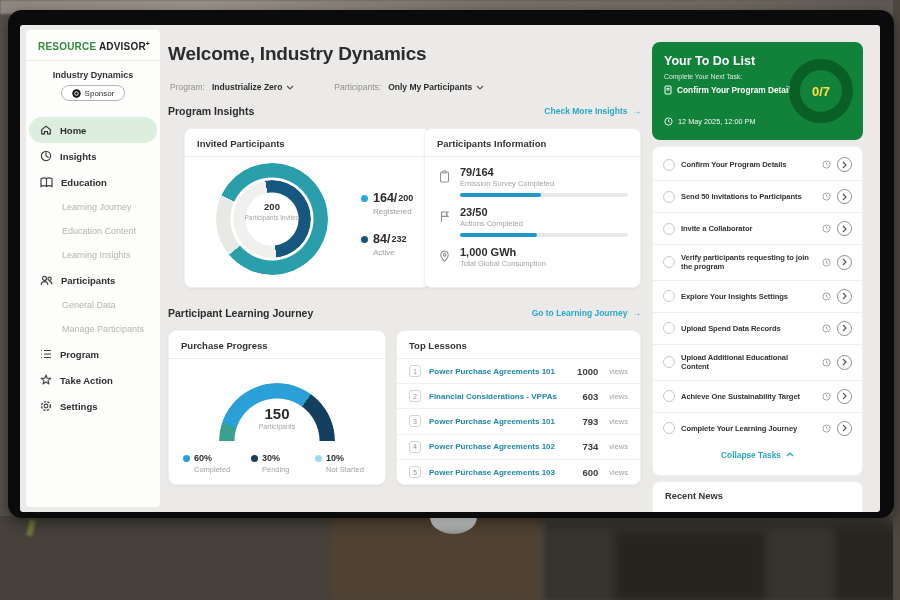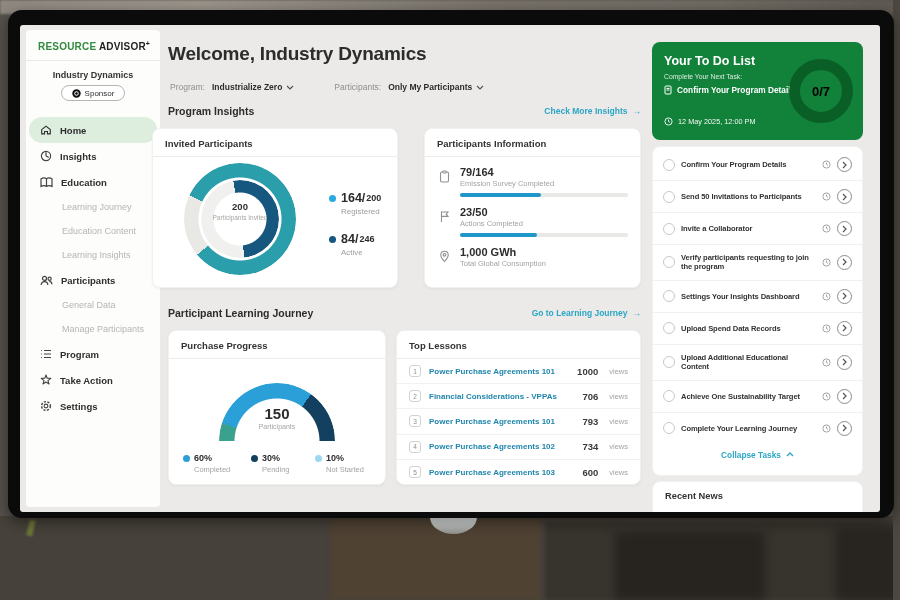--- a/index.html
+++ b/index.html
@@ -101,21 +101,21 @@
 
   
   .todo-head{left:632px;top:17px;width:211px;height:98px;border-radius:8px;background:#12813a;position:absolute;color:#fff;}
   .todo-head .inner{padding:12px 12px 0;}
   .todo-title{font-size:12.5px;font-weight:bold;}
   .todo-sub{font-size:6.8px;color:rgba(255,255,255,.85);margin-top:5px;}
   .todo-next{display:flex;align-items:center;gap:5px;font-size:8.3px;font-weight:bold;margin-top:5px;}
   .todo-due{display:flex;align-items:center;gap:5px;font-size:7.3px;margin-top:22px;color:rgba(255,255,255,.95);}
   .todo-ring{position:absolute;right:10px;top:17px;width:64px;height:64px;border-radius:50%;
     border:11px solid #0a5f27;display:flex;align-items:center;justify-content:center;
-    font-size:13px;font-weight:bold;color:#000000;}
+    font-size:13px;font-weight:bold;color:#fde047;}
   .todo-card{left:632px;top:121px;width:211px;height:330px;border-radius:8px;background:#fff;position:absolute;
     border:1px solid #f1f1ef;padding-top:2px;}
   .task-row{display:flex;align-items:center;gap:6px;padding:8px 10px;border-bottom:1px solid #f0f0ee;}
   .task-check{width:12px;height:12px;border:1.5px solid #c9c9c7;border-radius:50%;flex:0 0 auto;}
   .task-label{flex:1;font-size:7.6px;font-weight:bold;color:#333;line-height:1.25;letter-spacing:-.1px;}
   .task-clock{color:#9a9a98;flex:0 0 auto;}
   .task-go{width:15px;height:15px;border:1.2px solid #8d8d8b;border-radius:50%;color:#555;
     display:flex;align-items:center;justify-content:center;flex:0 0 auto;cursor:pointer;}
   .collapse{display:flex;align-items:center;justify-content:center;gap:5px;height:22px;
     font-size:8.3px;font-weight:bold;color:#2ba6c5;cursor:pointer;}
@@ -240,42 +240,42 @@
   </div>
 
   <div class="sect-row" style="top:80px;">
     <span class="sect-title">Program Insights</span>
     <span class="sect-link">
       <span>Check More Insights</span>
       <span>→</span>
     </span>
   </div>
 
-  <div class="card" style="left:132px;top:103px;width:246px;height:160px;">
+  <div class="card" style="left:164px;top:103px;width:246px;height:160px;">
     <div class="card-title">Invited Participants</div>
     <div class="donut-outer" style="background: conic-gradient(from 295deg, rgb(43, 158, 171) 0deg, rgb(43, 158, 171) 82%, rgb(232, 232, 229) 0deg);"></div>
     <div class="donut-inner" style="background: conic-gradient(from 350deg, rgb(21, 87, 126) 0deg, rgb(21, 87, 126) 51%, rgb(240, 240, 238) 0deg);"></div>
     <div class="donut-center">
       <div class="v">200</div>
       <div class="l">Participants Invited</div>
     </div>
     <div class="inv-legend">
       <div class="inv-entry">
         <div class="inv-val">
           <span class="dot" style="background: rgb(42, 169, 224);"></span>
           <span class="inv-big">164/</span>
           <span class="inv-small" style="margin-left:-4px;">200</span>
         </div>
         <div class="inv-label">Registered</div>
       </div>
       <div class="inv-entry">
         <div class="inv-val">
           <span class="dot" style="background: rgb(21, 87, 126);"></span>
           <span class="inv-big">84/</span>
-          <span class="inv-small" style="margin-left:-4px;">246</span>
+          <span class="inv-small" style="margin-left:-4px;">232</span>
         </div>
         <div class="inv-label">Active</div>
       </div>
     </div>
   </div>
 
   <div class="card" style="left:404px;top:103px;width:217px;height:160px;">
     <div class="card-title">Participants Information</div>
     <div class="stat-row">
       <span class="stat-icon"><svg width="11" height="13" viewBox="0 0 11 13" fill="none" stroke="currentColor" stroke-width="1.1">
@@ -359,21 +359,21 @@
     <div class="card-title">Top Lessons</div>
     <div class="lesson-row">
       <span class="chip">1</span>
       <span class="lesson-title">Power Purchase Agreements 101</span>
       <span class="lesson-count">1000</span>
       <span class="lesson-views">views</span>
     </div>
     <div class="lesson-row">
       <span class="chip">2</span>
       <span class="lesson-title">Financial Considerations - VPPAs</span>
-      <span class="lesson-count">706</span>
+      <span class="lesson-count">603</span>
       <span class="lesson-views">views</span>
     </div>
     <div class="lesson-row">
       <span class="chip">3</span>
       <span class="lesson-title">Power Purchase Agreements 101</span>
       <span class="lesson-count">793</span>
       <span class="lesson-views">views</span>
     </div>
     <div class="lesson-row">
       <span class="chip">4</span>
@@ -461,21 +461,21 @@
             <path d="M5 2.8 V5 L6.6 6"></path>
           </svg>
       <span class="task-go">
             <svg width="5" height="8" viewBox="0 0 5 8" fill="none" stroke="currentColor" stroke-width="1.2">
               <polyline points="1,1 4,4 1,7"></polyline>
             </svg>
           </span>
     </div>
     <div class="task-row">
       <span class="task-check"></span>
-      <span class="task-label">Settings Your Insights Dashboard</span>
+      <span class="task-label">Explore Your Insights Settings</span>
       <svg class="task-clock" width="9" height="9" viewBox="0 0 10 10" fill="none" stroke="currentColor" stroke-width="1">
             <circle cx="5" cy="5" r="4"></circle>
             <path d="M5 2.8 V5 L6.6 6"></path>
           </svg>
       <span class="task-go">
             <svg width="5" height="8" viewBox="0 0 5 8" fill="none" stroke="currentColor" stroke-width="1.2">
               <polyline points="1,1 4,4 1,7"></polyline>
             </svg>
           </span>
     </div>

